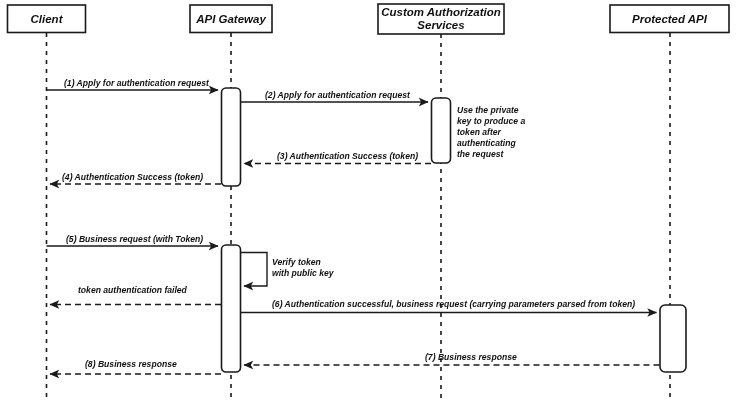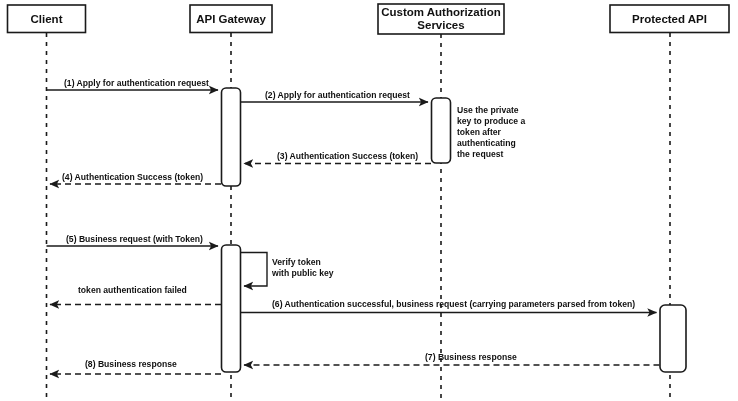--- a/index.html
+++ b/index.html
@@ -10,20 +10,21 @@
   }
   body {
     font-family: "Liberation Sans", sans-serif;
   }
   #diagram-root {
     position: relative;
     width: 738px;
     height: 401px;
     background: #ffffff;
     overflow: hidden;
+    font-style: italic;
   }
   svg#seq-svg {
     position: absolute;
     left: 0;
     top: 0;
     width: 738px;
     height: 401px;
   }
   .lifeline-box {
     fill: #ffffff;

